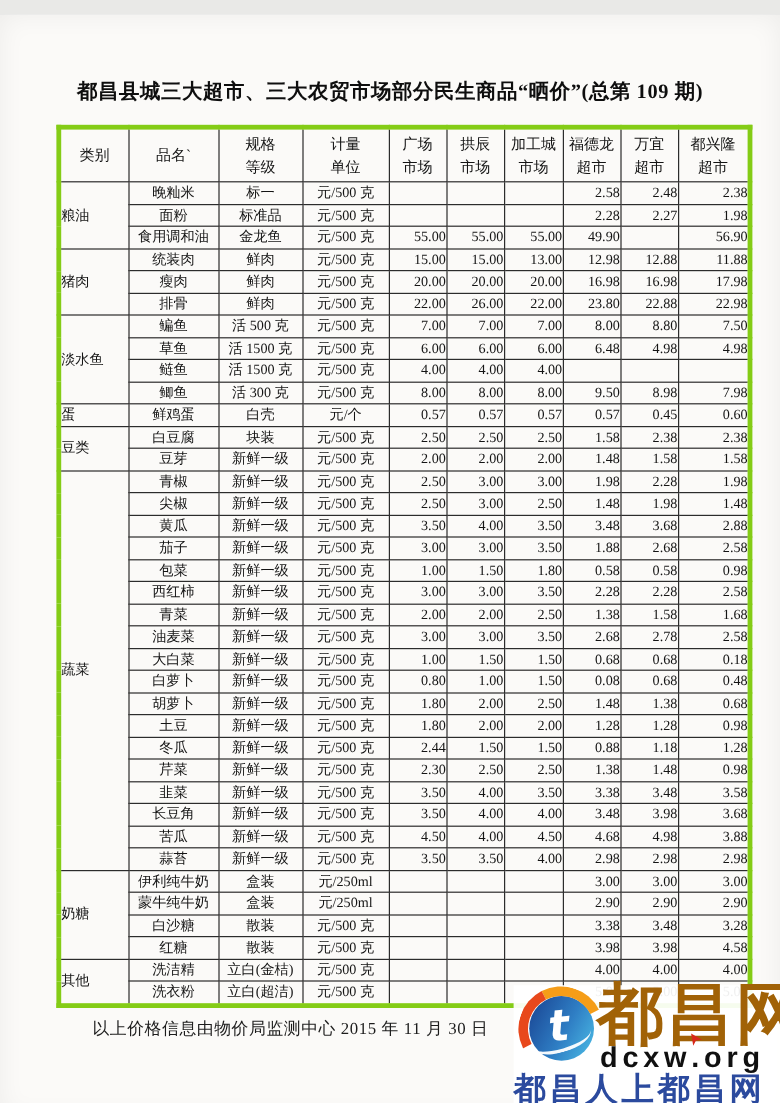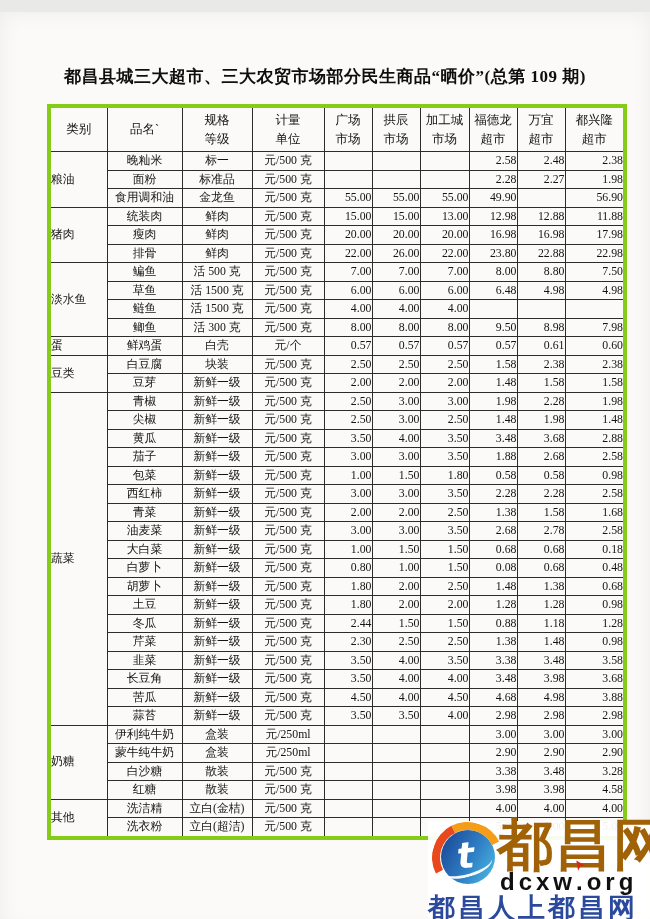--- a/index.html
+++ b/index.html
@@ -241,21 +241,21 @@
         </tr>
         <tr>
           <td class="cat" rowspan="1">蛋</td>
           <td class="txt">鲜鸡蛋</td>
           <td class="txt">白壳</td>
           <td class="txt">元/个</td>
           <td class="num">0.57</td>
           <td class="num">0.57</td>
           <td class="num">0.57</td>
           <td class="num">0.57</td>
-          <td class="num">0.61</td>
+          <td class="num">0.45</td>
           <td class="num">0.60</td>
         </tr>
         <tr>
           <td class="cat" rowspan="2">豆类</td>
           <td class="txt">白豆腐</td>
           <td class="txt">块装</td>
           <td class="txt">元/500 克</td>
           <td class="num">2.50</td>
           <td class="num">2.50</td>
           <td class="num">2.50</td>
@@ -537,20 +537,21 @@
           <td class="num"></td>
           <td class="num"></td>
           <td class="num"></td>
           <td class="num">5.00</td>
           <td class="num">5.00</td>
           <td class="num">5.00</td>
         </tr>
       </tbody>
   </table>
 
+  <div class="footer">以上价格信息由物价局监测中心 2015 年 11 月 30 日</div>
 
   <div class="logo">
     <div class="logo-mark">
       <span class="logo-glyph">t</span>
     </div>
     <div class="logo-site">都昌网</div>
     <div class="logo-domain"><span>dcxw</span><span class="dot-wrap"><span>.</span><span class="cursor-arrow">➤</span></span><span>org</span></div>
     <div class="logo-tagline">都昌人上都昌网</div>
   </div>
 

